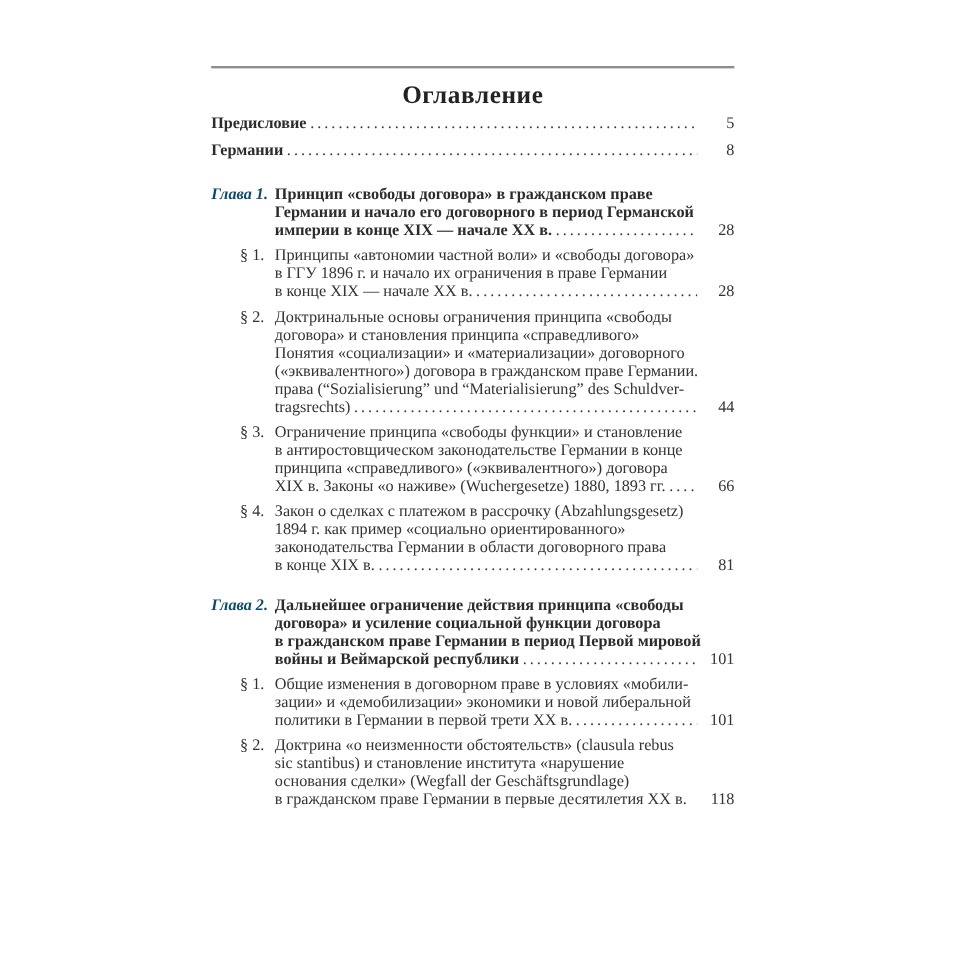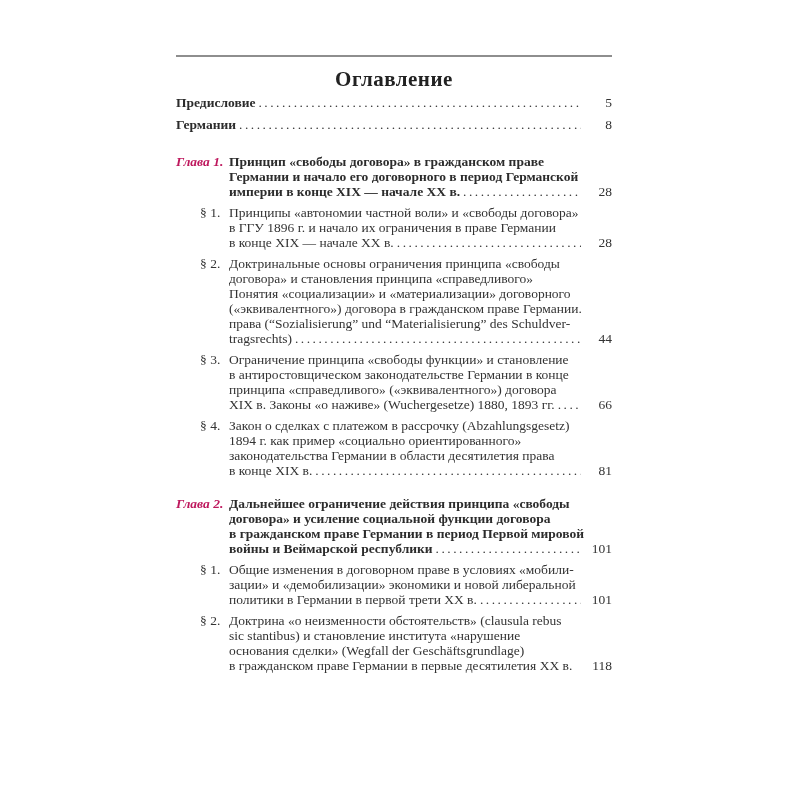--- a/index.html
+++ b/index.html
@@ -61,21 +61,21 @@
     left: 0;
     top: 0;
     white-space: nowrap;
   }
   .chapter {
     margin-top: 18px;
   }
   .chapter > .label {
     font-style: italic;
     font-weight: bold;
-    color: #be185d;
+    color: #0c4a6e;
   }
   .chapter > .body .tline {
     font-weight: bold;
     color: #2c2c2c;
   }
   .section {
     margin-top: 6px;
   }
   .section > .label {
     left: 24px;
@@ -189,21 +189,21 @@
           <span class="pagenum">66</span>
         </div>
       </div>
     </div>
 
     <div class="entry section">
       <span class="label">§ 4.</span>
       <div class="body">
         <div class="tline">Закон о сделках с платежом в рассрочку (Abzahlungsgesetz)</div>
         <div class="tline">1894 г. как пример «социально ориентированного»</div>
-        <div class="tline">законодательства Германии в области десятилетия права</div>
+        <div class="tline">законодательства Германии в области договорного права</div>
         <div class="tline last">
           <span class="ltext">в конце XIX в.</span>
           <span class="dots"></span>
           <span class="pagenum">81</span>
         </div>
       </div>
     </div>
 
     <div class="entry chapter">
       <span class="label">Глава 2.</span>

